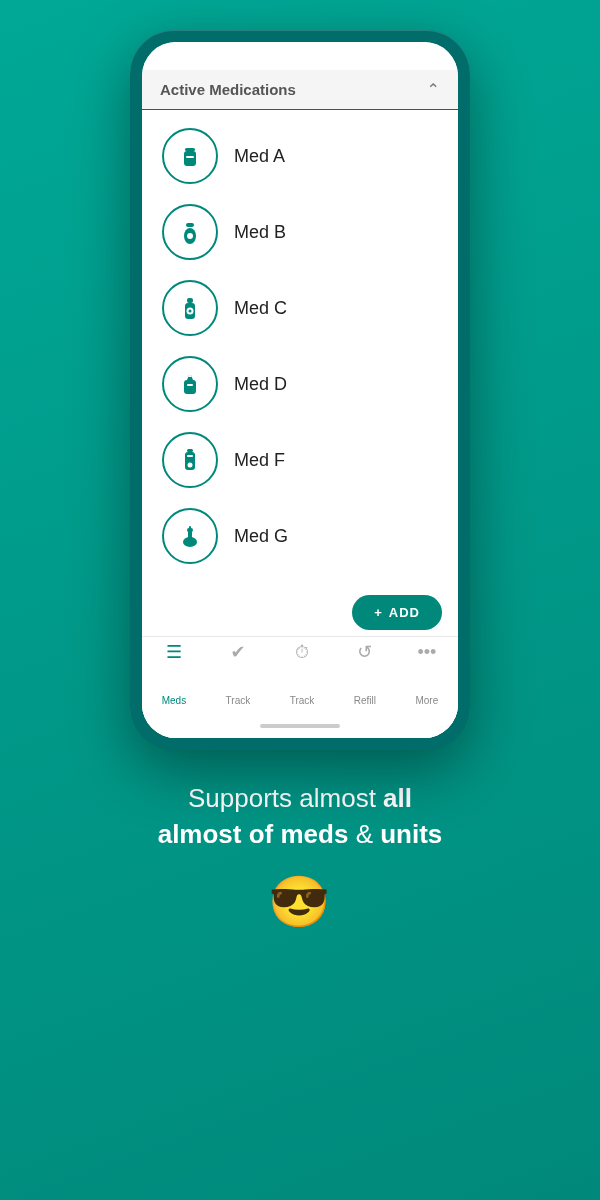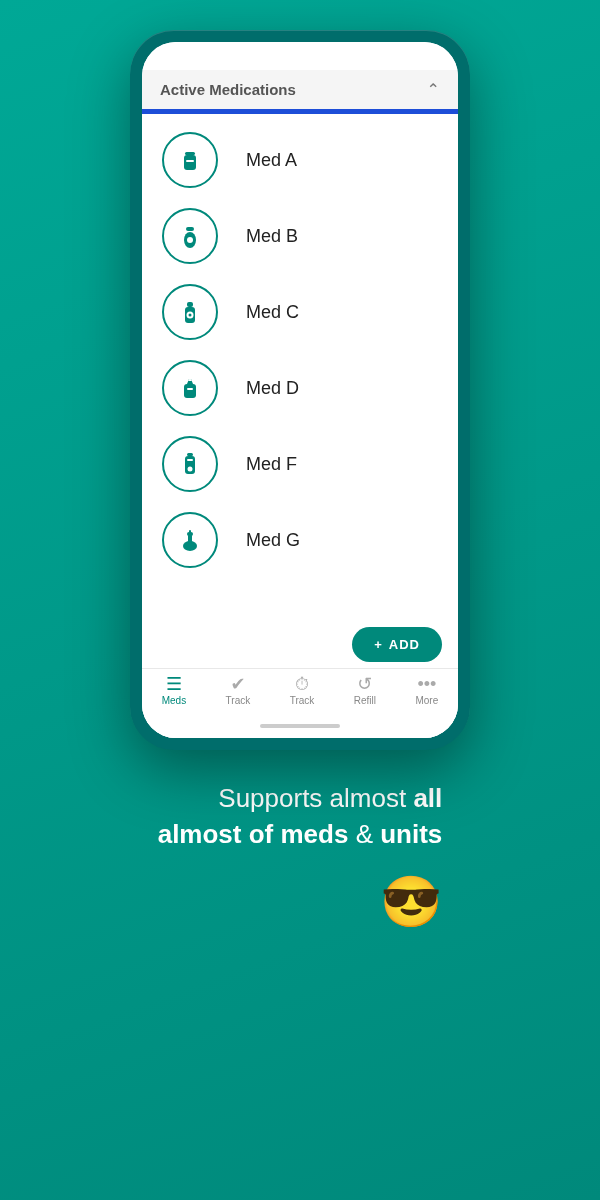--- a/index.html
+++ b/index.html
@@ -50,21 +50,21 @@
     }
 
     
     .app-header {
       background: #f5f5f5;
       padding: 10px 18px;
       display: flex;
       align-items: center;
       justify-content: space-between;
       flex-shrink: 0;
-      border-bottom: 5px solid #1d4ed8;
+      border-bottom: 1px solid #1d4ed8;
       gap: 36px;
     }
 
     .app-header-title {
       font-size: 15px;
       font-weight: 600;
       color: #555;
     }
 
     .chevron-icon {
@@ -78,21 +78,20 @@
       overflow-y: auto;
       padding: 8px 16px;
       background: #fff;
     }
 
     .med-item {
       display: flex;
       align-items: center;
       padding: 10px 4px;
       cursor: pointer;
-      gap: 12px;
     }
 
     .med-icon-circle {
       width: 56px;
       height: 56px;
       border-radius: 50%;
       border: 2.5px solid #00897b;
       display: flex;
       align-items: center;
       justify-content: center;
@@ -159,20 +158,21 @@
     }
 
     .tab-icon {
       font-size: 18px;
       line-height: 1;
     }
 
     .tab-label {
       font-size: 10px;
       color: #888;
+      margin-top: 32px;
     }
 
     .tab-label.active {
       color: #00897b;
     }
 
     .tab-icon.active {
       color: #00897b;
     }
 
@@ -189,21 +189,21 @@
     .home-bar {
       width: 80px;
       height: 4px;
       background: #ccc;
       border-radius: 2px;
     }
 
     
     .bottom-text-section {
       margin-top: 30px;
-      text-align: right;
+      text-align: center;
       padding: 0 30px;
     }
 
     .support-text {
       font-size: 26px;
       color: #fff;
       line-height: 1.4;
       font-weight: 400;
     }
 

